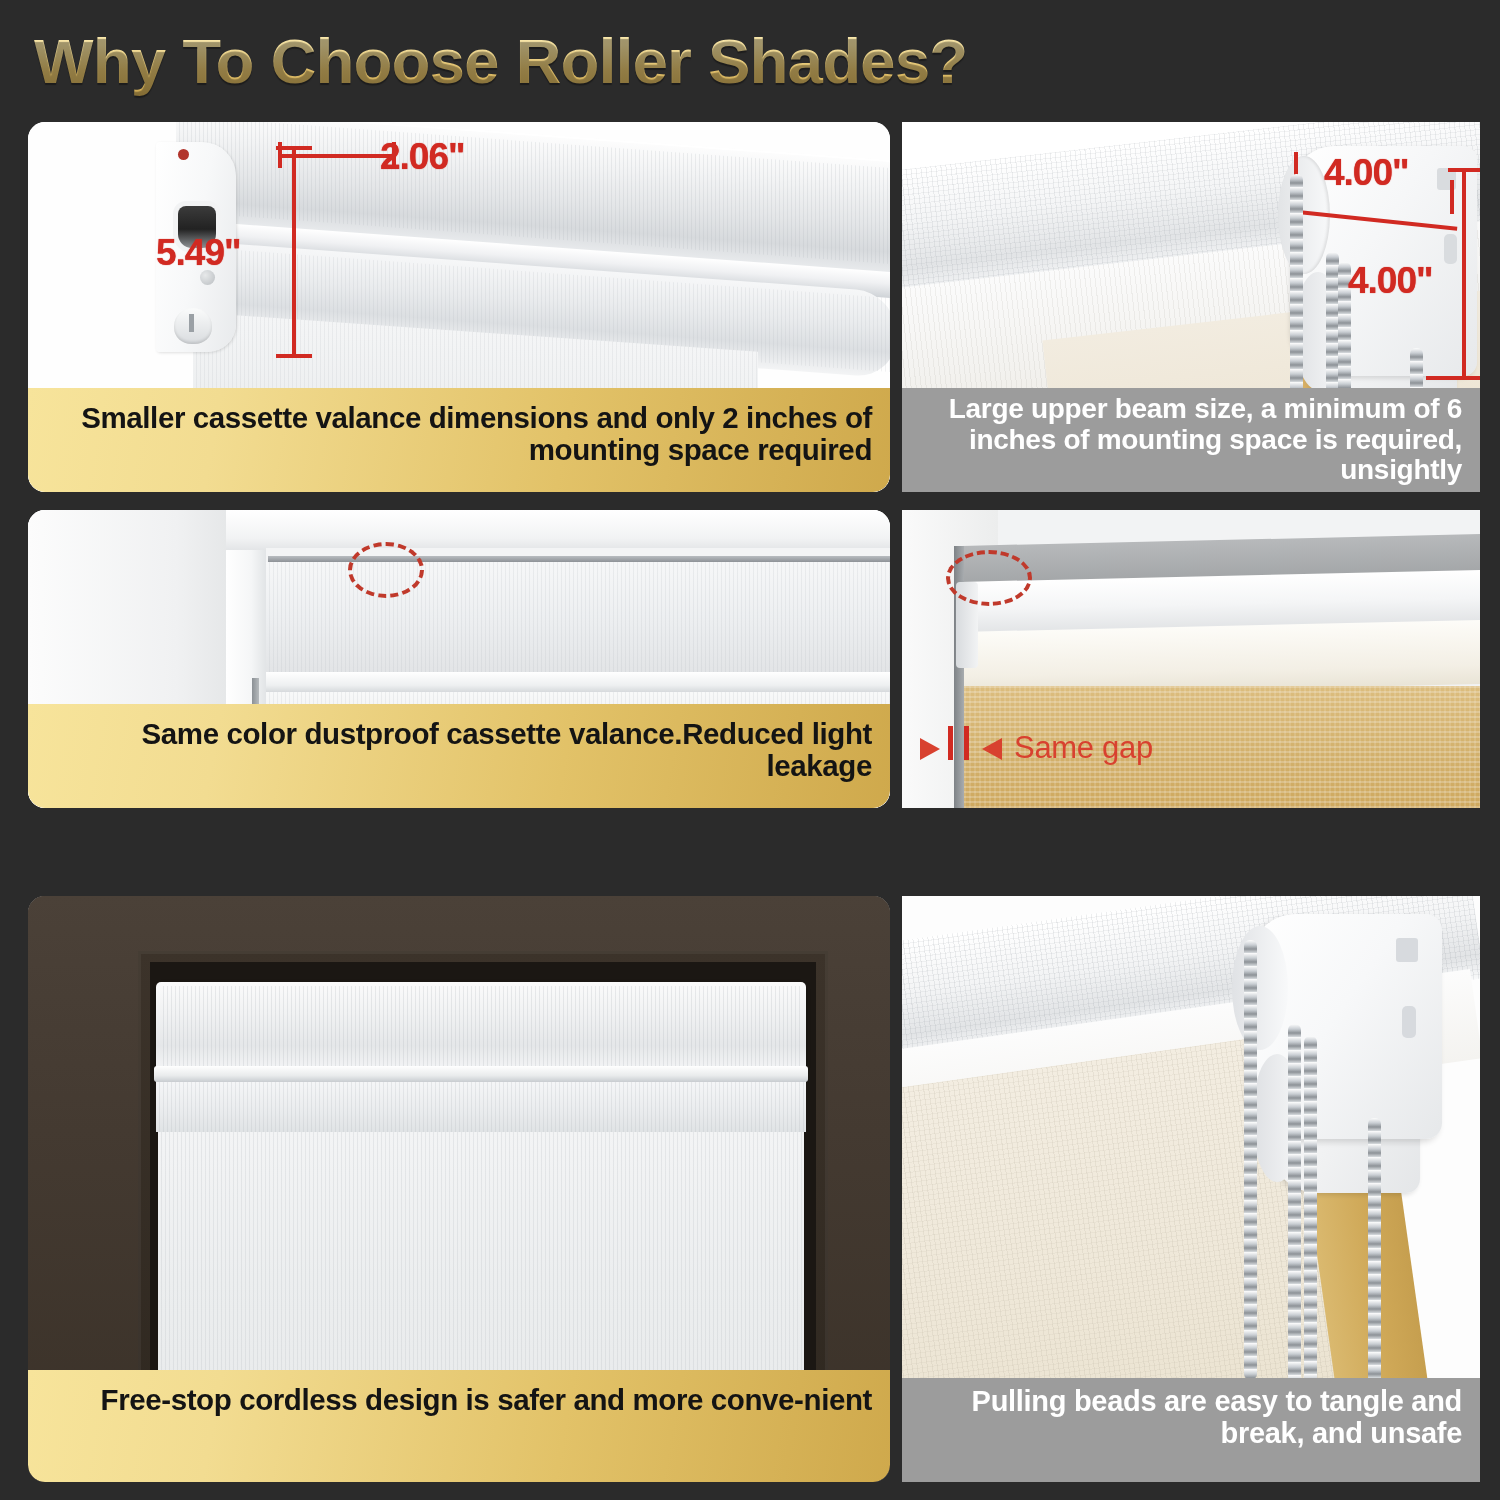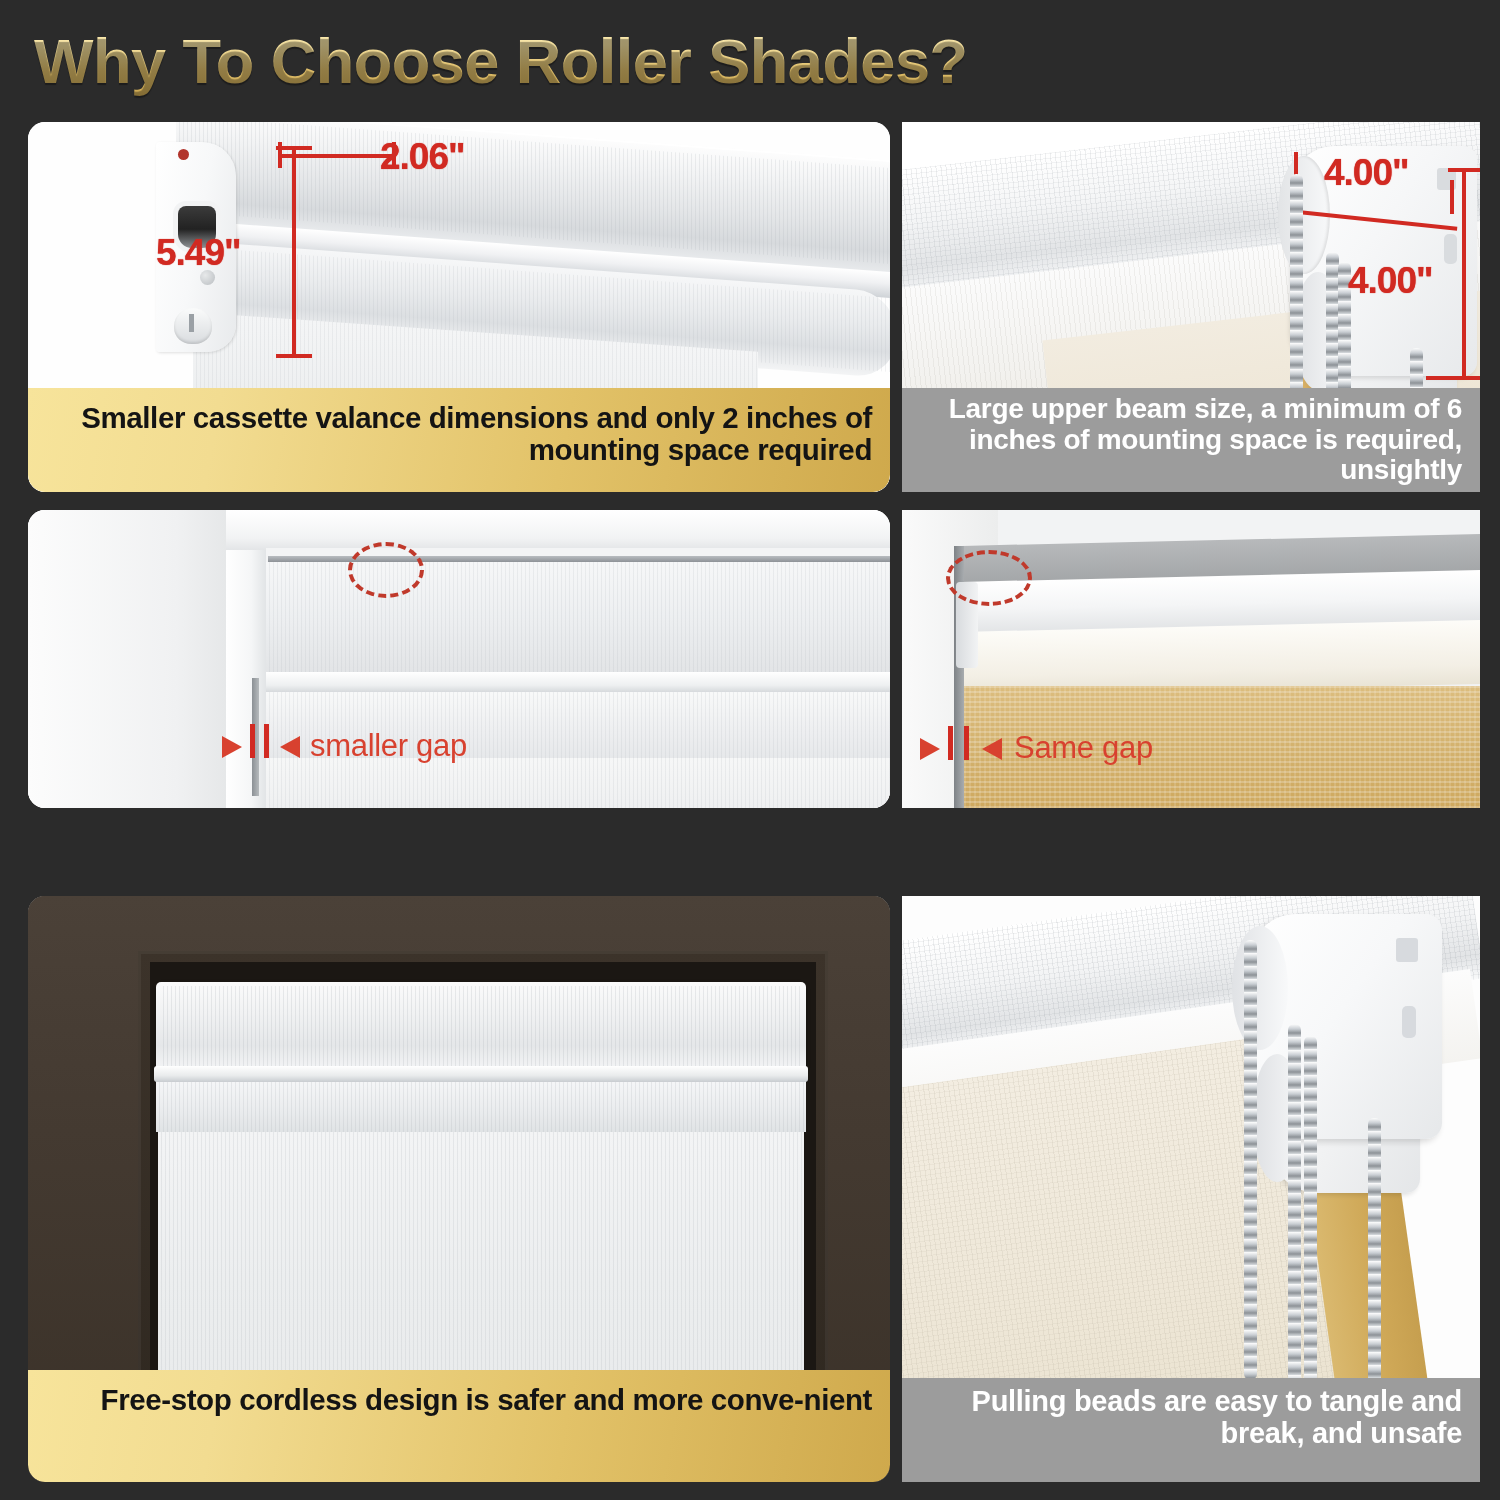--- a/index.html
+++ b/index.html
@@ -487,20 +487,21 @@
       <div class="p3-gapline"></div>
 
       <div class="dashcircle" style="left:320px; top:32px; width:76px; height:56px;"></div>
 
       <div class="arrow-r" style="left:194px; top:226px;"></div>
       <div class="rline v" style="left:222px; top:214px; height:34px; width:5px;"></div>
       <div class="rline v" style="left:236px; top:214px; height:34px; width:5px;"></div>
       <div class="arrow-l" style="left:252px; top:226px;"></div>
       <div class="ann gap" style="left:282px; top:218px;">smaller gap</div>
     </div>
+    <div class="cap gold">Same color dustproof cassette valance.Reduced light leakage</div>
   </div>
 
   <div class="panel right row2">
     <div class="photo">
       <div class="p4-bg"></div>
       <div class="p4-wall"></div>
       <div class="p4-grayband"></div>
       <div class="p4-whiteroll"></div>
       <div class="p4-cream"></div>
       <div class="p4-goldfab"></div>

